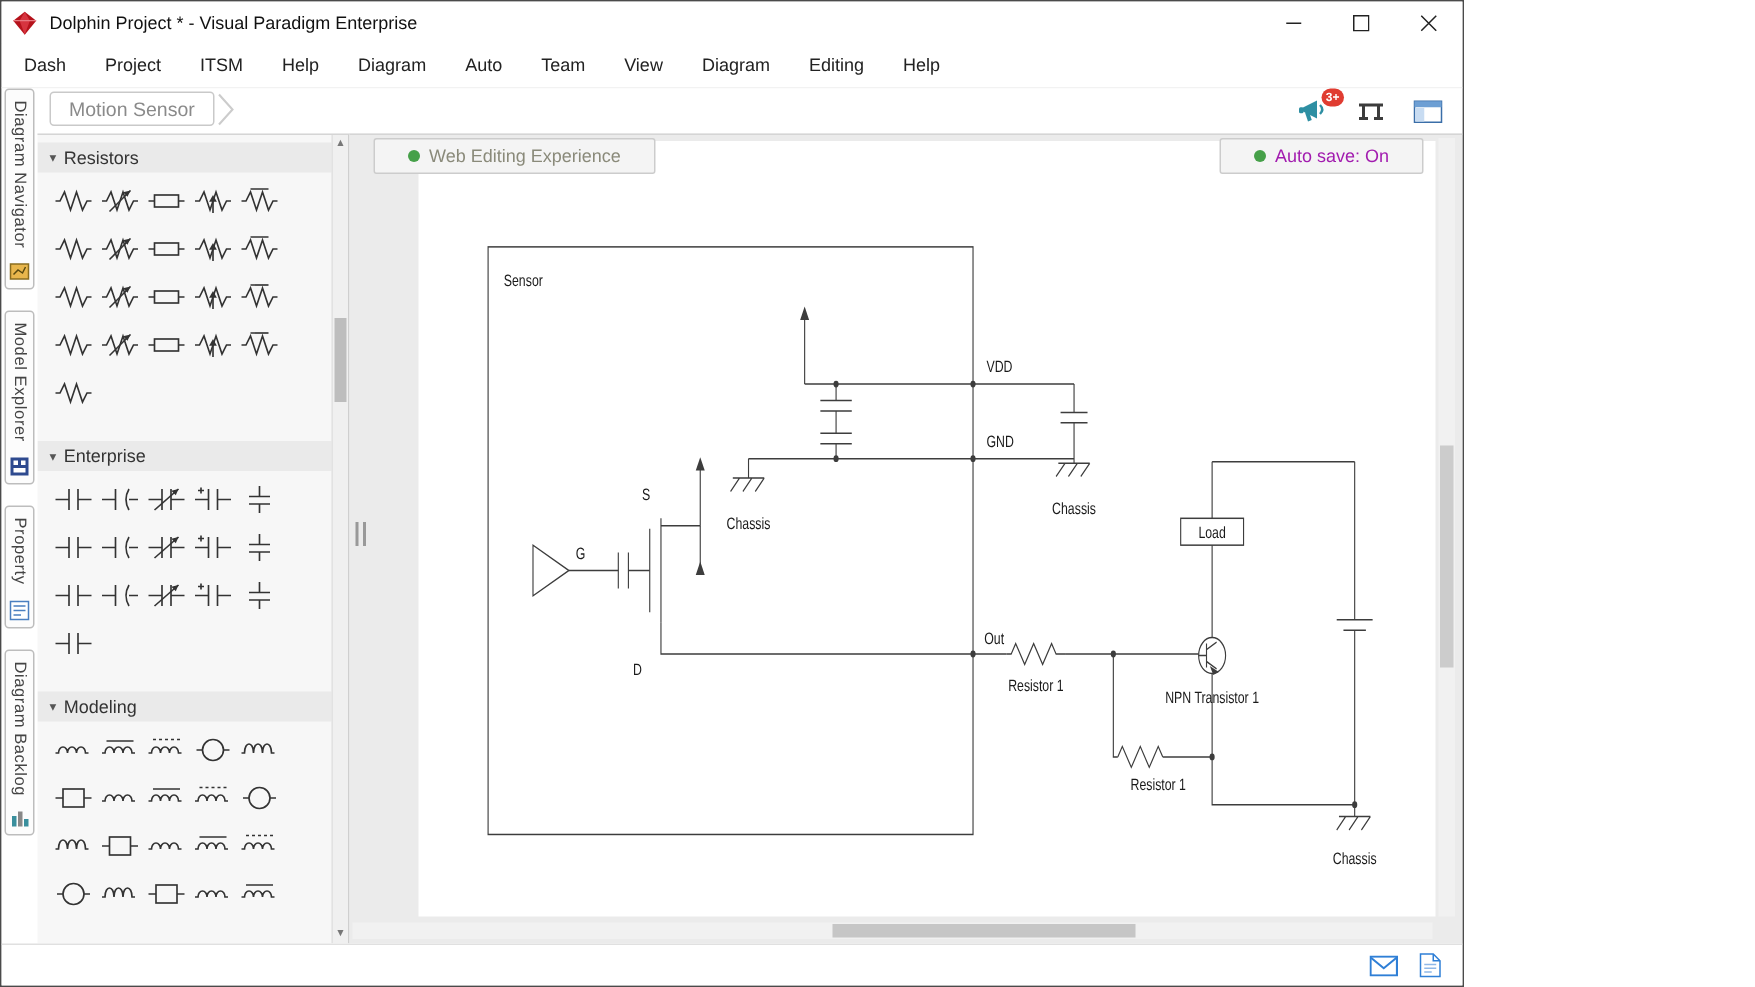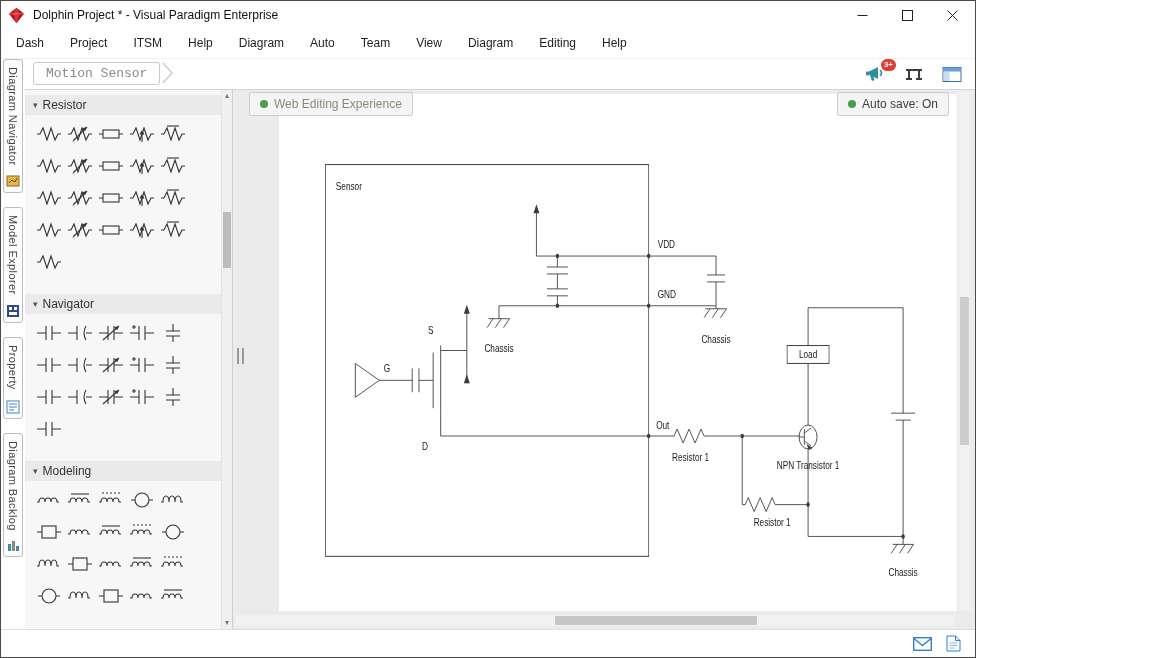--- a/index.html
+++ b/index.html
@@ -12,21 +12,21 @@
   .title-text{font-size:12px;color:#111;margin-left:8px;}
   .win-controls{margin-left:auto;display:flex;height:100%;}
   .win-btn{width:45px;display:flex;align-items:center;justify-content:center;}
 
   
   .menubar{position:absolute;top:28px;left:0;right:0;height:30px;display:flex;align-items:flex-end;padding-left:2px;background:#fff;border-bottom:1px solid #f2f2f2;}
   .menu-item{font-size:12px;color:#222;padding:0 13px;line-height:29px;cursor:default;}
 
   
   .toolbar-row{position:absolute;top:58px;left:24px;right:0;height:30px;background:#fff;}
-  .breadcrumb{position:absolute;left:8px;top:2px;display:flex;align-items:flex-end;font-family:Liberation Mono, monospace;}
+  .breadcrumb{position:absolute;left:8px;top:2px;display:flex;align-items:flex-start;}
   .breadcrumb-box{border:1px solid #c9c9c9;border-radius:3px;padding:3px 12px;font-size:13px;color:#8a8a8a;background:#fff;}
   .breadcrumb-chevron{margin-left:2px;display:flex;}
   .toolbar-icons{position:absolute;right:10px;top:3px;display:flex;gap:12px;align-items:center;}
   .tb-icon{position:relative;width:26px;height:24px;display:flex;align-items:center;justify-content:center;}
   .badge{position:absolute;top:-3px;right:-7px;background:var(--badge-red,#e03c31);color:#fff;font-size:8px;line-height:1;padding:2px 3px;border-radius:7px;font-weight:bold;}
 
   
   .side-tabs{position:absolute;top:58px;left:0;width:24px;bottom:28px;background:#fff;display:flex;flex-direction:column;align-items:center;}
   .side-tab{width:20px;border:1px solid #bdbdbd;border-radius:3px;background:#fcfcfc;display:flex;flex-direction:column;align-items:center;justify-content:space-between;padding:7px 0 4px;margin-bottom:14px;}
   .side-tab:nth-child(1){height:134px;}
@@ -55,23 +55,23 @@
 
   
   .canvas{position:absolute;top:88px;left:232px;right:0;bottom:28px;background:#ebebeb;border-top:1px solid #d5d5d5;}
   .collapse-handle{position:absolute;left:4px;top:258px;width:7px;height:16px;border-left:2px solid #999;border-right:2px solid #999;}
   .page{position:absolute;left:14px;top:4px;right:18px;bottom:18px;background:#fff;margin-left:32px;}
   .circuit{position:absolute;left:0;top:0;width:100%;height:100%;}
   .circuit .wires *{stroke:#3d3d3d;stroke-width:1;fill:none;}
   .circuit .fills *{fill:#3d3d3d;stroke:none;}
   .circuit text{font-size:11px;fill:#1a1a1a;}
   .circuit text.mid{text-anchor:middle;}
-  .canvas-badge{position:absolute;top:2px;height:24px;display:flex;align-items:center;gap:6px;padding:0 10px;background:#f4f4f4;border:1px solid #ccc;border-radius:2px;font-size:12px;}
+  .canvas-badge{position:absolute;top:2px;height:24px;display:flex;align-items:center;gap:6px;padding:0 22px;background:#f4f4f4;border:1px solid #ccc;border-radius:2px;font-size:12px;}
   .canvas-badge.web{left:16px;color:#8a8a7a;}
-  .canvas-badge.autosave{right:26px;color:#404040;}
+  .canvas-badge.autosave{right:26px;color:#a21caf;}
   .dot{width:8px;height:8px;border-radius:50%;background:var(--accent-green,#46a049);flex:0 0 auto;}
   .canvas-vscroll{position:absolute;top:2px;right:5px;bottom:18px;width:11px;background:#f1f1f1;}
   .v-thumb{position:absolute;left:1px;right:1px;top:205px;height:148px;background:#ccc;}
   .canvas-hscroll{position:absolute;left:2px;right:20px;bottom:3px;height:11px;background:#f1f1f1;}
   .h-thumb{position:absolute;top:1px;bottom:1px;left:320px;width:202px;background:#c6c6c6;}
 
   
   .statusbar{position:absolute;left:0;right:0;bottom:0;height:28px;background:#fff;border-top:1px solid #e0e0e0;display:flex;align-items:center;justify-content:flex-end;gap:14px;padding-right:14px;}
   .sb-icon{display:flex;align-items:center;}
 </style>
@@ -195,21 +195,21 @@
             <rect x="10" y="8" width="3" height="5" fill="#3a8f9d"></rect>
           </svg>
         </span>
       </div>
     </div>
 
   <div class="palette">
     <div class="pal-content">
         <div class="pal-header">
           <span class="pal-arrow">▾</span>
-          <span>Resistor</span>
+          <span>Resistors</span>
         </div>
         <div class="pal-grid">
           <div class="pal-cell">
             <svg class="sym" viewBox="0 0 26 20">
               <path d="M1 10H4L7 4 11 16 15 4 19 16 22 10H25"></path>
             </svg>
           </div>
           <div class="pal-cell">
             <svg class="sym" viewBox="0 0 26 20">
               <path d="M1 10H4L7 4 11 16 15 4 19 16 22 10H25"></path>
@@ -330,21 +330,21 @@
             </svg>
           </div>
           <div class="pal-cell">
             <svg class="sym" viewBox="0 0 26 20">
               <path d="M1 10H4L7 4 11 16 15 4 19 16 22 10H25"></path>
             </svg>
           </div>
         </div>
         <div class="pal-header">
           <span class="pal-arrow">▾</span>
-          <span>Navigator</span>
+          <span>Enterprise</span>
         </div>
         <div class="pal-grid">
           <div class="pal-cell">
             <svg class="sym" viewBox="0 0 26 20">
               <path d="M1 10H10M16 10H25M10 3V17M16 3V17"></path>
             </svg>
           </div>
           <div class="pal-cell">
             <svg class="sym" viewBox="0 0 26 20">
               <path d="M1 10H10M19 10H25M10 3V17"></path>

